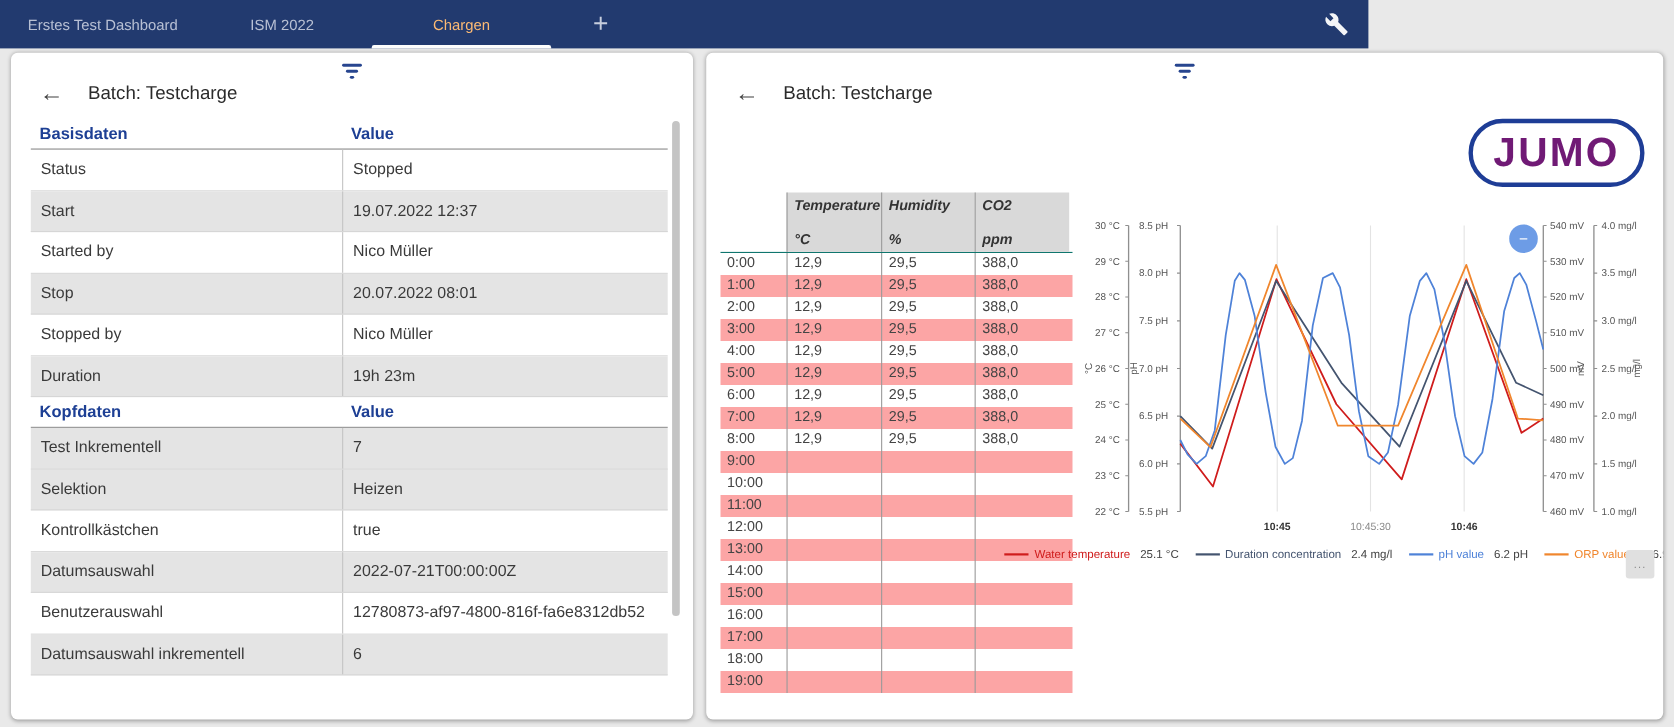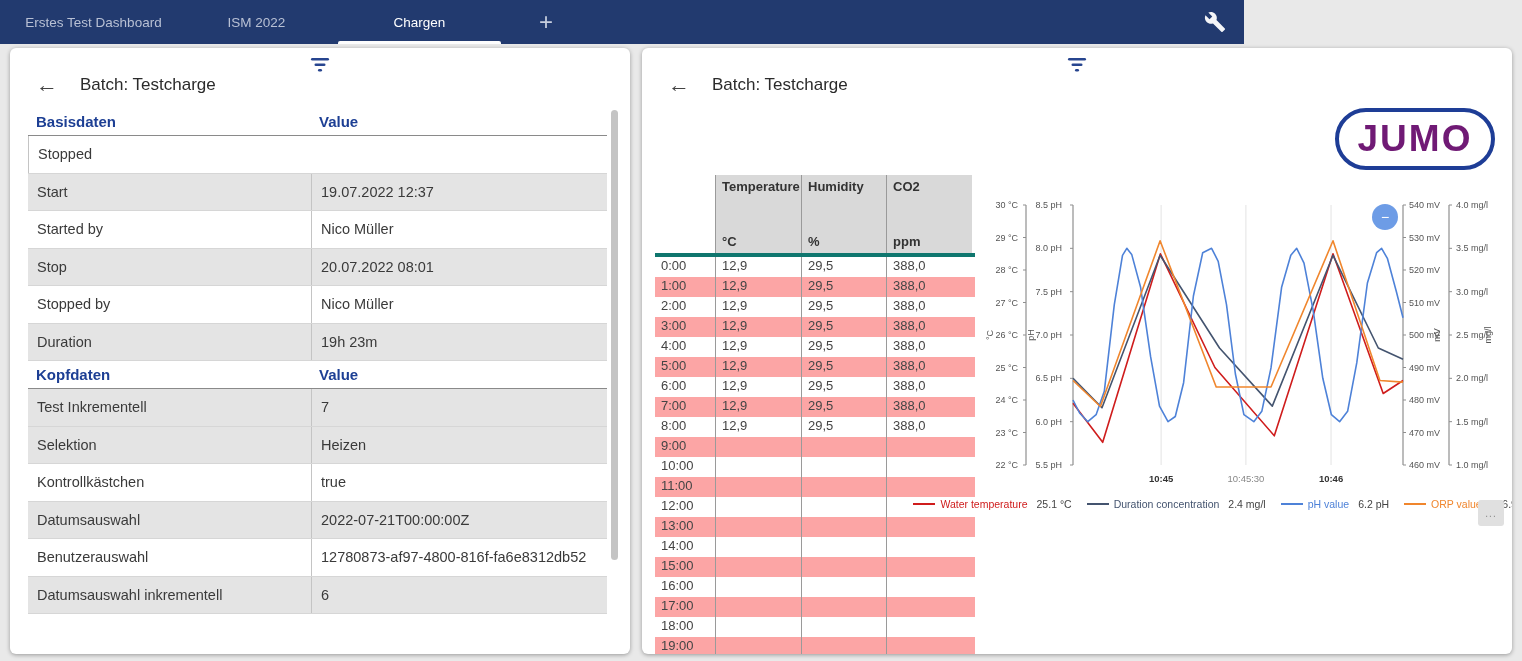--- a/index.html
+++ b/index.html
@@ -5,21 +5,21 @@
   * { margin:0; padding:0; box-sizing:border-box; }
   html,body { width:1522px; height:661px; overflow:hidden;
     font-family:"Liberation Sans", sans-serif; background:#e9e9e9; }
 
   
   .topbar { position:absolute; left:0; top:0; width:1244px; height:44px;
     background:#223a6f; display:flex; align-items:stretch; }
   .tabs { display:flex; margin-left:12px; }
   .tab { width:163px; display:flex; align-items:center; justify-content:center;
     color:#b8c0d4; font-size:13.5px; position:relative; cursor:pointer; }
-  .tab.active { color:#ffffff; }
+  .tab.active { color:#fdba74; }
   .tab.active::after { content:""; position:absolute; left:0; right:0; bottom:0;
     height:3px; background:#fdfdfd; border-radius:2px 2px 0 0; }
   .add-tab { width:90px; display:flex; align-items:center; justify-content:center;
     color:#c7cede; font-size:24px; font-weight:300; cursor:pointer; }
   .wrench { position:absolute; right:18px; top:11px; width:22px; height:22px; cursor:pointer; }
 
   
   .card { position:absolute; top:48px; background:#ffffff; border-radius:6px;
     box-shadow:0 1px 4px rgba(0,0,0,0.35); overflow:hidden; }
   .left-card  { left:10px;  width:620px; height:606px; }
@@ -49,22 +49,22 @@
     background:#c4c4c4; border-radius:4px; }
 
   
   .logo { position:absolute; left:693px; top:60px; width:160px; height:62px;
     border:4.5px solid #1e3d96; border-radius:40px; display:flex; align-items:center;
     justify-content:center; color:#701a75; font-size:37px; font-weight:bold;
     letter-spacing:2px; }
 
   
   .rtable { position:absolute; left:13px; top:127px; width:320px; }
-  .rt-head { display:grid; grid-template-columns:60px 86px 85px 86px; height:82px;
-    border-bottom:4px solid #0f766e; }
+  .rt-head { display:grid; grid-template-columns:60px 86px 85px 86px; height:55px;
+    border-bottom:1px solid #0f766e;font-style:italic; }
   .rt-head .hcell { background:#d9d9d9; border-left:1px solid #9a9a9a;
     padding:4px 6px; display:flex; flex-direction:column; justify-content:space-between;
     font-size:13px; font-weight:bold; color:#333; line-height:15px; }
   .rt-row { display:grid; grid-template-columns:60px 86px 85px 86px; height:20px; }
   .rt-row.gray { background:#fca5a5; }
   .rt-row div { font-size:13px; color:#444; padding:1px 6px; }
   .rt-row div + div { border-left:1px solid #9a9a9a; }
 
   
   #chart-svg { position:absolute; left:343px; top:147px; }
@@ -107,20 +107,21 @@
   <div class="panel-head">
     <span class="back">←</span>
     <span class="ptitle">Batch: Testcharge</span>
   </div>
   <div class="ltable" id="left-table">
       <div class="sec-header">
         <span>Basisdaten</span>
         <span>Value</span>
       </div>
       <div class="lrow">
+        <div>Status</div>
         <div>Stopped</div>
       </div>
       <div class="lrow gray">
         <div>Start</div>
         <div>19.07.2022 12:37</div>
       </div>
       <div class="lrow">
         <div>Started by</div>
         <div>Nico Müller</div>
       </div>

